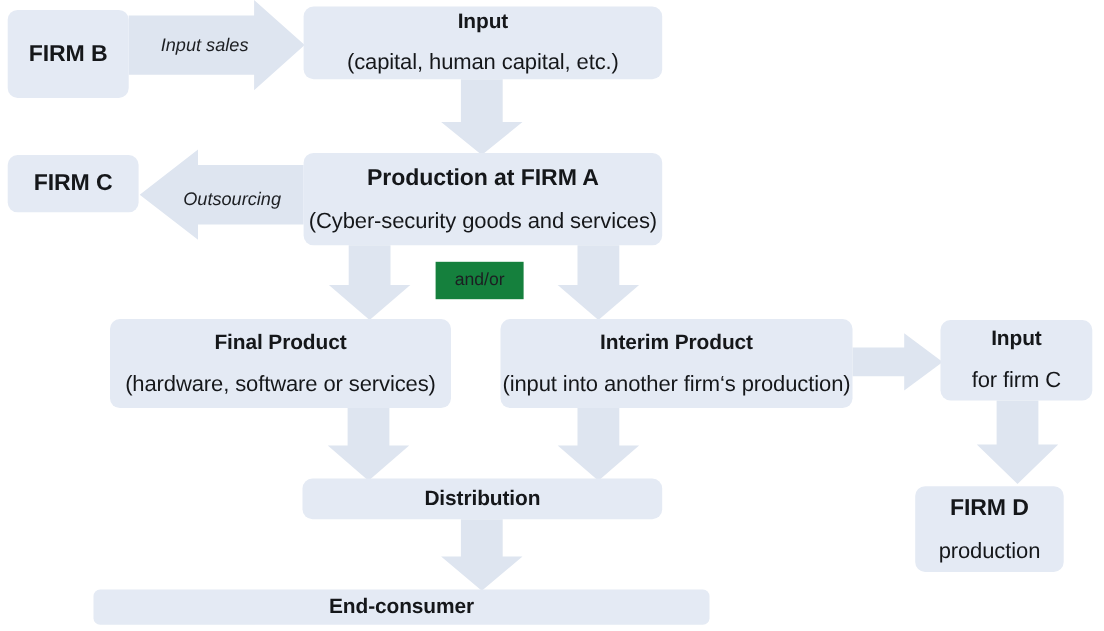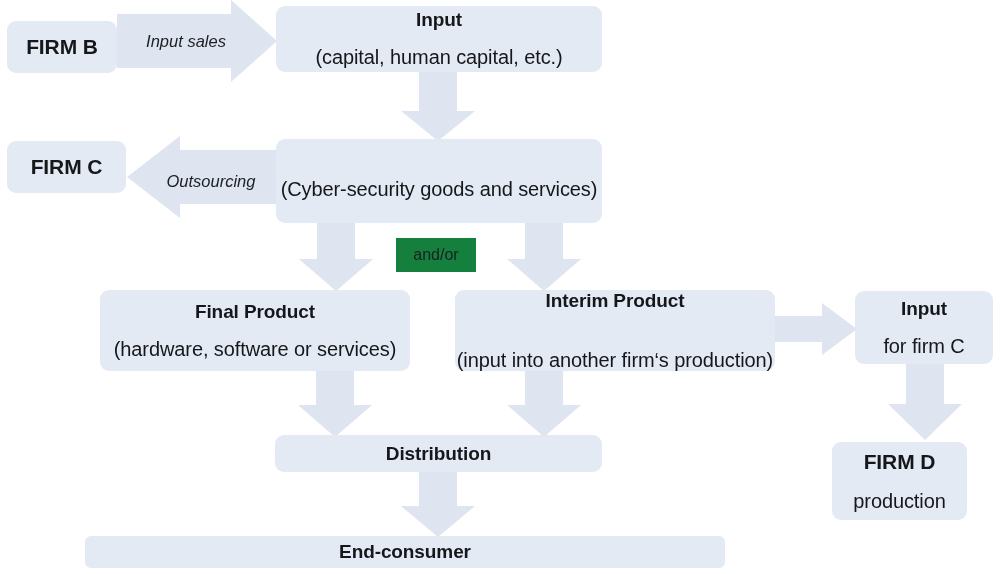--- a/index.html
+++ b/index.html
@@ -104,62 +104,63 @@
 
     <path d="M525,371 L563,371 L563,405 L581,405 L544,437 L507,405 L525,405 Z"></path>
 
     <path d="M775,316 L822,316 L822,303 L857,329 L822,355 L822,342 L775,342 Z"></path>
 
     <path d="M906,364 L944,364 L944,404 L962,404 L925,440 L888,404 L906,404 Z"></path>
 
     <path d="M419,472 L457,472 L457,506 L475,506 L438,537 L401,506 L419,506 Z"></path>
   </svg>
 
-  <div class="node firm" style="left:7px; top:21px; width:110px; height:52px;">
+  <div class="node firm" style="left:7px; top:9px; width:110px; height:80px;">
     <span class="title">FIRM B</span>
   </div>
 
   <div class="node" style="left:276px; top:6px; width:326px; height:66px;">
     <span class="title">Input</span>
     <span class="sub">(capital, human capital, etc.)</span>
   </div>
 
   <div class="node firm" style="left:7px; top:141px; width:119px; height:52px;">
     <span class="title">FIRM C</span>
   </div>
 
   <div class="node" style="left:276px; top:139px; width:326px; height:84px;">
+    <span class="title" style="font-size:21px;">Production at FIRM A</span>
     <span class="sub">(Cyber-security goods and services)</span>
   </div>
 
   <div class="node" style="left:100px; top:290px; width:310px; height:81px;">
     <span class="title">Final Product</span>
     <span class="sub">(hardware, software or services)</span>
   </div>
 
-  <div class="node" style="left:455px; top:290px; width:320px; height:81px;justify-content:space-between;">
+  <div class="node" style="left:455px; top:290px; width:320px; height:81px;">
     <span class="title">Interim Product</span>
     <span class="sub">(input into another firm‘s production)</span>
   </div>
 
   <div class="node" style="left:855px; top:291px; width:138px; height:73px;">
     <span class="title">Input</span>
     <span class="sub">for firm C</span>
   </div>
 
   <div class="node firm" style="left:832px; top:442px; width:135px; height:78px;justify-content:center;">
     <span class="title">FIRM D</span>
     <span class="sub">production</span>
   </div>
 
   <div class="node" style="left:275px; top:435px; width:327px; height:37px;">
     <span class="title">Distribution</span>
   </div>
 
-  <div class="node" style="left:85px; top:536px; width:640px; height:32px; border-radius:6px;">
+  <div class="node" style="left:85px; top:536px; width:560px; height:32px; border-radius:6px;">
     <span class="title">End-consumer</span>
   </div>
 
   <div class="label-plain" style="left:126px; top:30px; width:120px; height:22px;">
     <span>Input sales</span>
   </div>
 
   <div class="label-plain" style="left:148px; top:170px; width:126px; height:22px;">
     <span>Outsourcing</span>
   </div>

